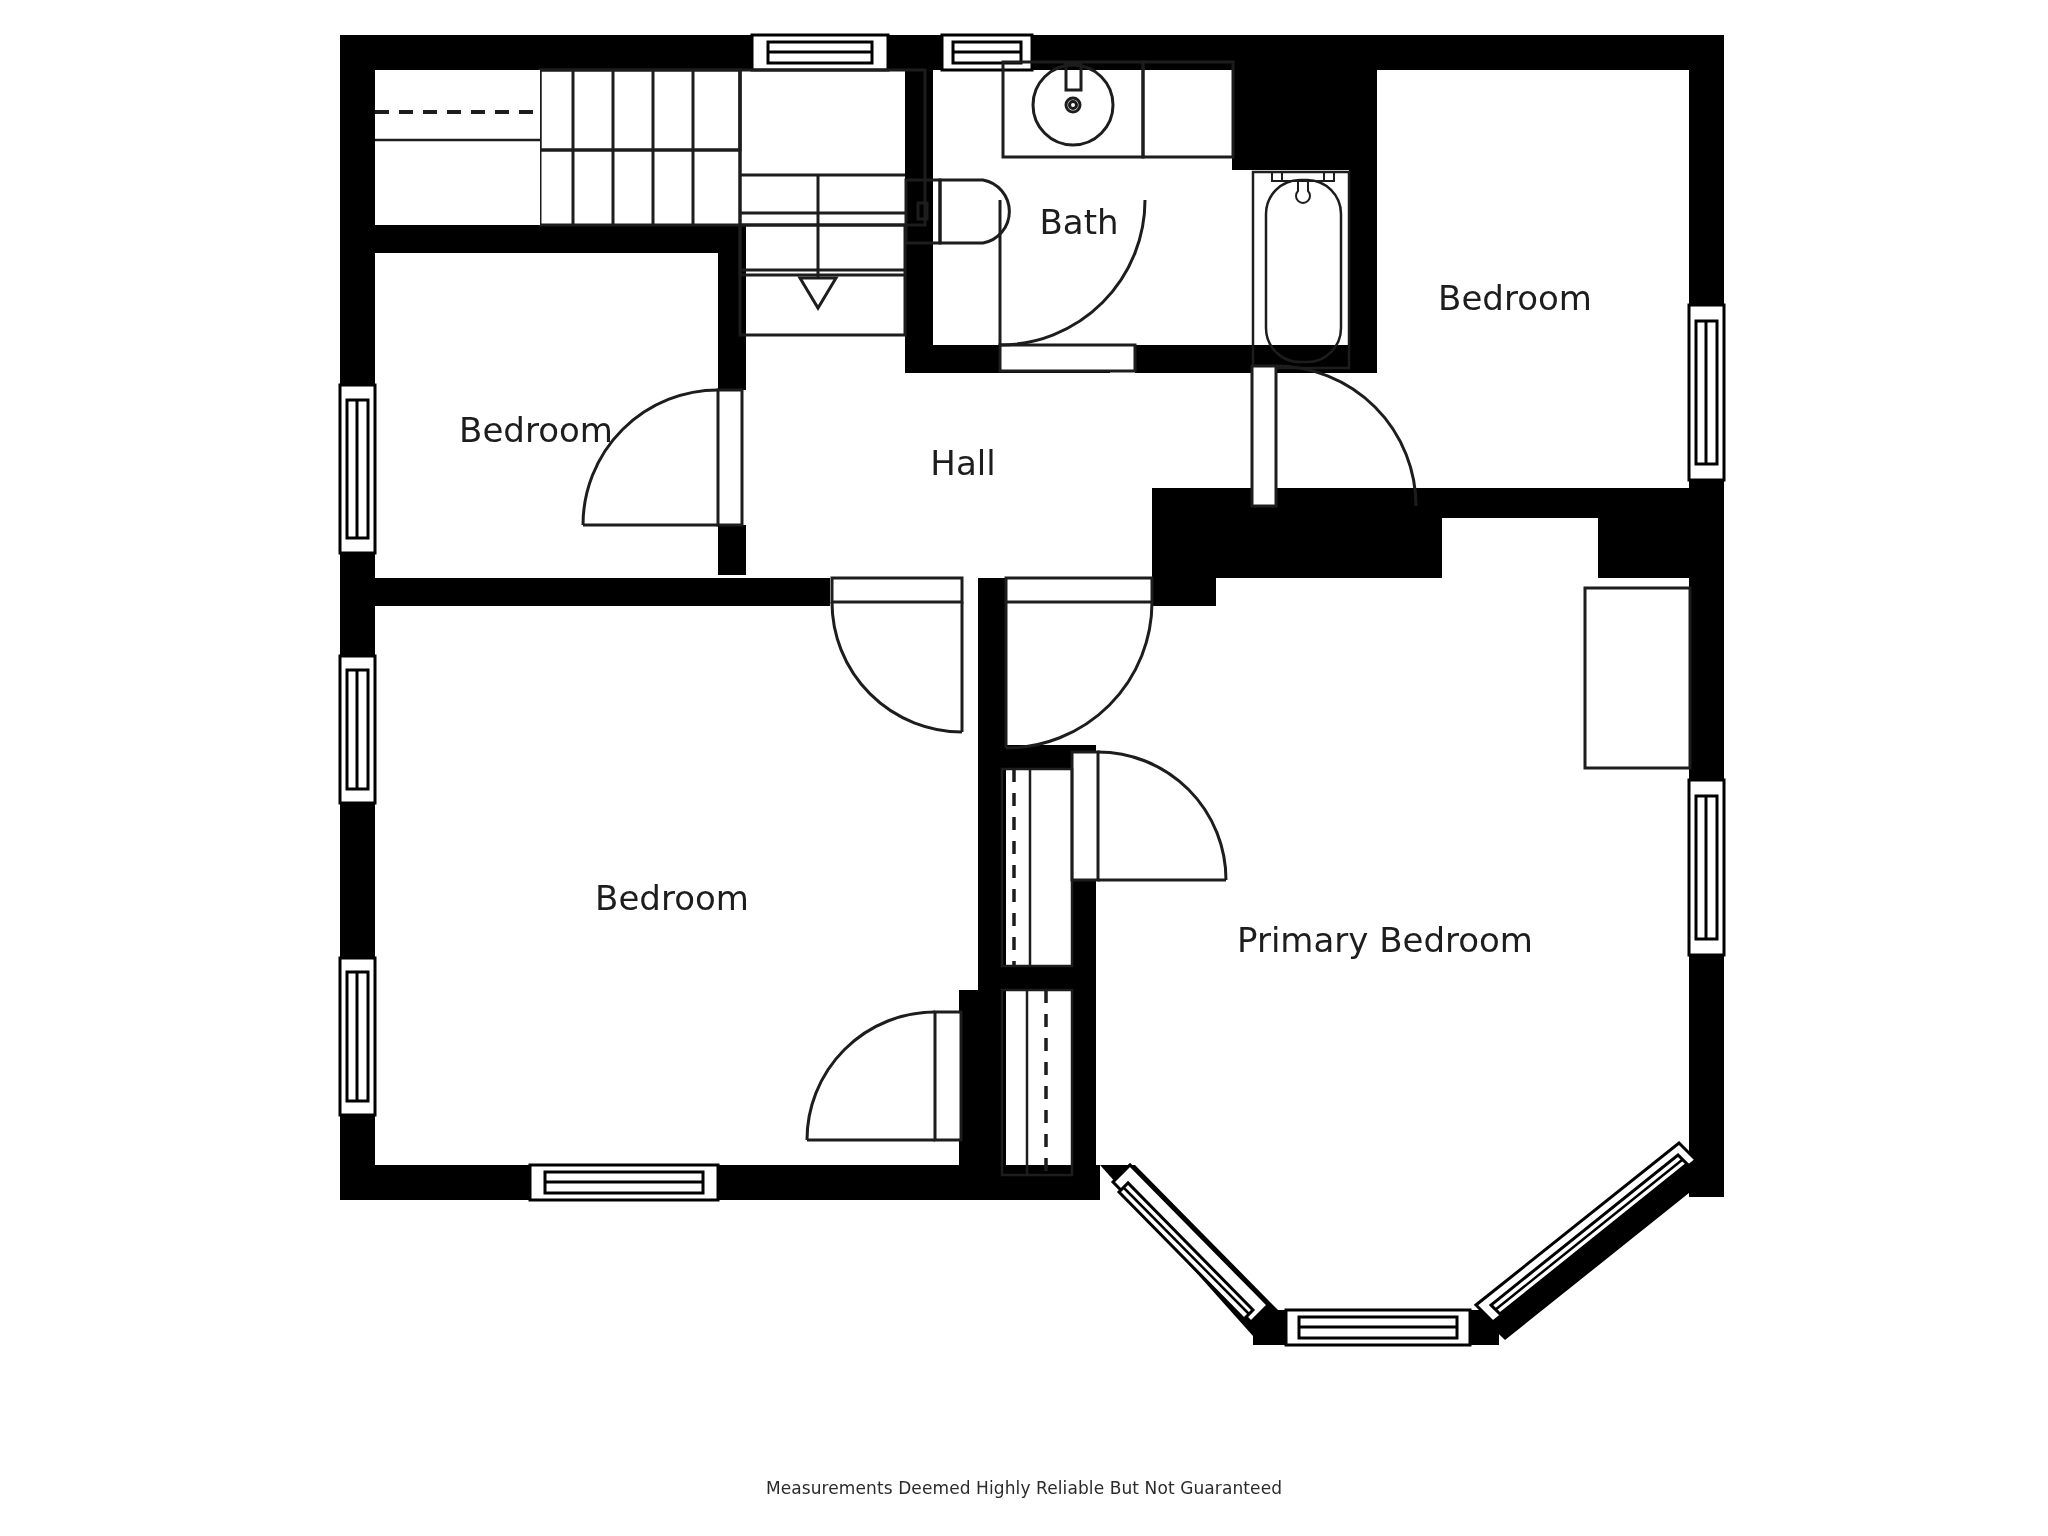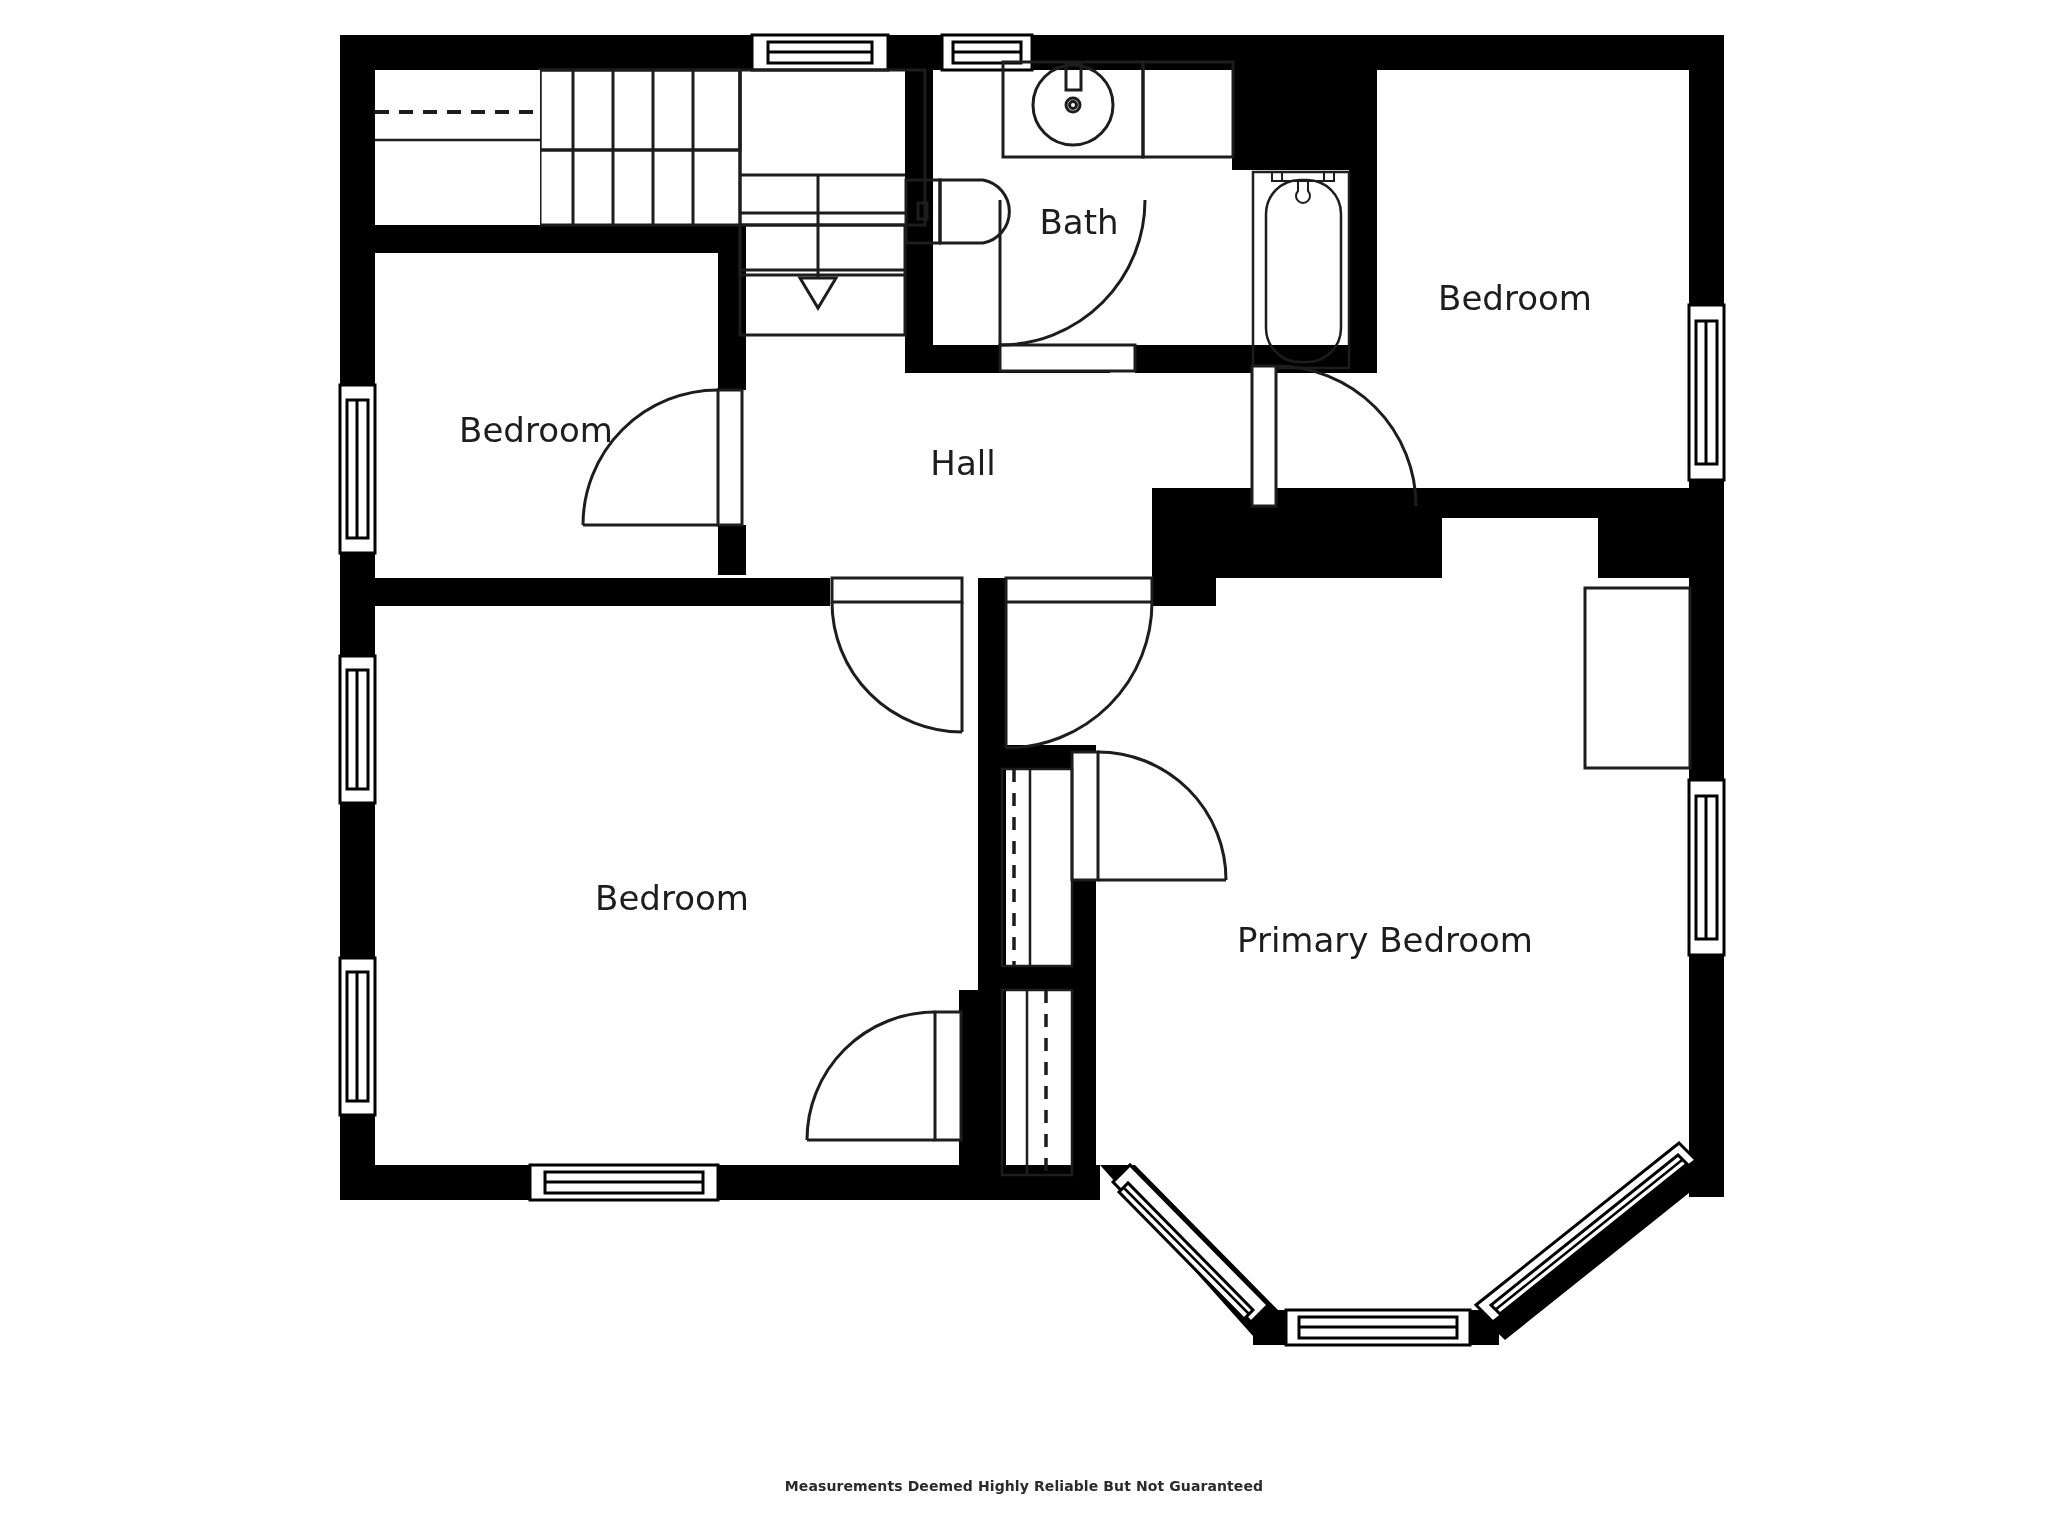--- a/index.html
+++ b/index.html
@@ -30,24 +30,23 @@
     text-anchor: middle;
     dominant-baseline: middle;
   }
   .footer-note {
     position: absolute;
     left: 0;
     top: 1478px;
     width: 2048px;
     text-align: center;
     font-family: "DejaVu Sans", sans-serif;
-    font-size: 14px;
+    font-size: 17px;
     color: #2b2b2b;
     letter-spacing: 0.1px;
-    font-weight: bold;
   }
 </style>
 </head>
 <body>
 
 <div id="page">
 
   <svg id="plan-svg" viewBox="0 0 2048 1536">
 
     <g fill="#000000" stroke="none">

